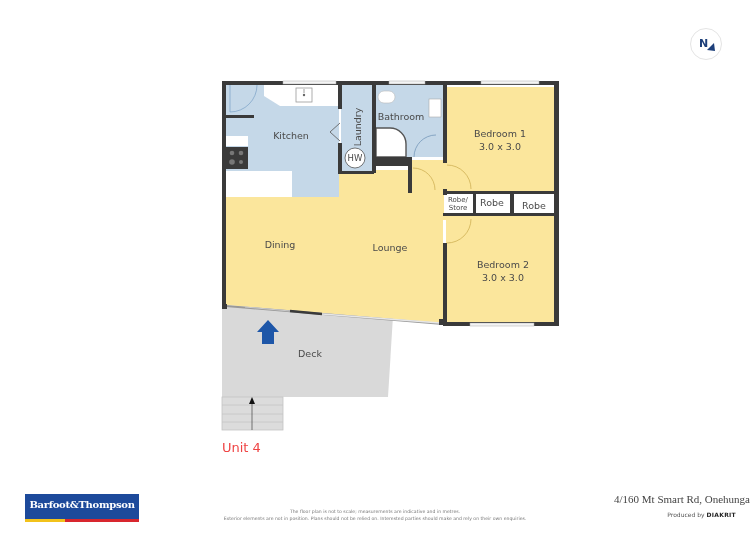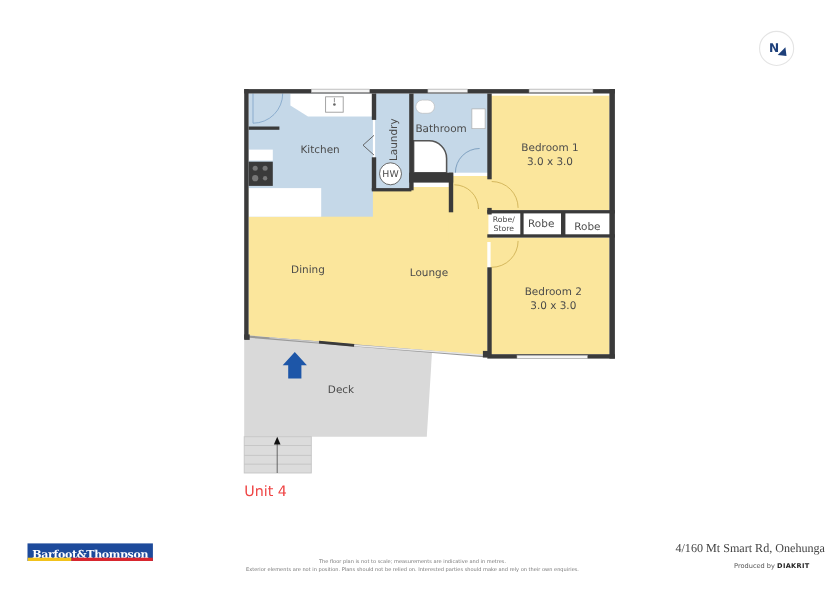--- a/index.html
+++ b/index.html
@@ -6,21 +6,21 @@
   body { width: 750px; height: 547px; position: relative; overflow: hidden; font-family: "DejaVu Sans", sans-serif; }
   .plan { position: absolute; left: 0; top: 0; width: 750px; height: 547px; }
   .room-label { font-family: "DejaVu Sans", sans-serif; font-size: 9.5px; fill: #4a4a4a; }
   .room-dim { font-family: "DejaVu Sans", sans-serif; font-size: 9.5px; fill: #4a4a4a; }
   .small-label { font-family: "DejaVu Sans", sans-serif; font-size: 7px; fill: #4a4a4a; }
   .unit-label { position: absolute; left: 222px; top: 440px; font-size: 13px; color: #ef4444; font-family: "DejaVu Sans", sans-serif; }
   .address { position: absolute; left: 0; width: 750px; top: 493px; text-align: right; font-size: 11px; color: #444; font-family: Liberation Serif, serif; }
   .disclaimer { position: absolute; left: 0; width: 750px; text-align: center; font-size: 4.6px; color: #777; font-family: "DejaVu Sans", sans-serif; }
   .d1 { top: 509px; }
   .d2 { top: 516px; }
-  .logo { position: absolute; left: 25px; top: 494px; width: 114px; height: 16px; background: #1d4a9b; overflow: hidden; }
+  .logo { position: absolute; left: 25px; top: 494px; width: 114px; height: 28px; background: #1d4a9b; overflow: hidden; }
   .logo-text { position: absolute; left: 0; right: 0; top: 5px; text-align: center; color: #fff; font-family: "DejaVu Serif", serif; font-weight: bold; font-size: 10px; letter-spacing: -0.3px; }
   .logo-stripe-y { position: absolute; left: 0; bottom: 0; width: 40px; height: 3px; background: #f2c21b; }
   .logo-stripe-r { position: absolute; left: 40px; bottom: 0; right: 0; height: 3px; background: #d8262e; }
   .produced { position: absolute; right: 14px; top: 511px; font-size: 6px; color: #555; font-family: "DejaVu Sans", sans-serif; }
   .produced b { color: #222; font-weight: bold; letter-spacing: 0.3px; }
   .compass { position: absolute; left: 690px; top: 28px; width: 30px; height: 30px; border-radius: 50%; border: 1px solid #e4e4e4; background: #fff; }
   .compass-n { position: absolute; left: 8px; top: 8px; font-size: 11px; font-weight: bold; color: #1d3f7a; font-family: "DejaVu Sans", sans-serif; }
 </style>
 </head>
 <body>

